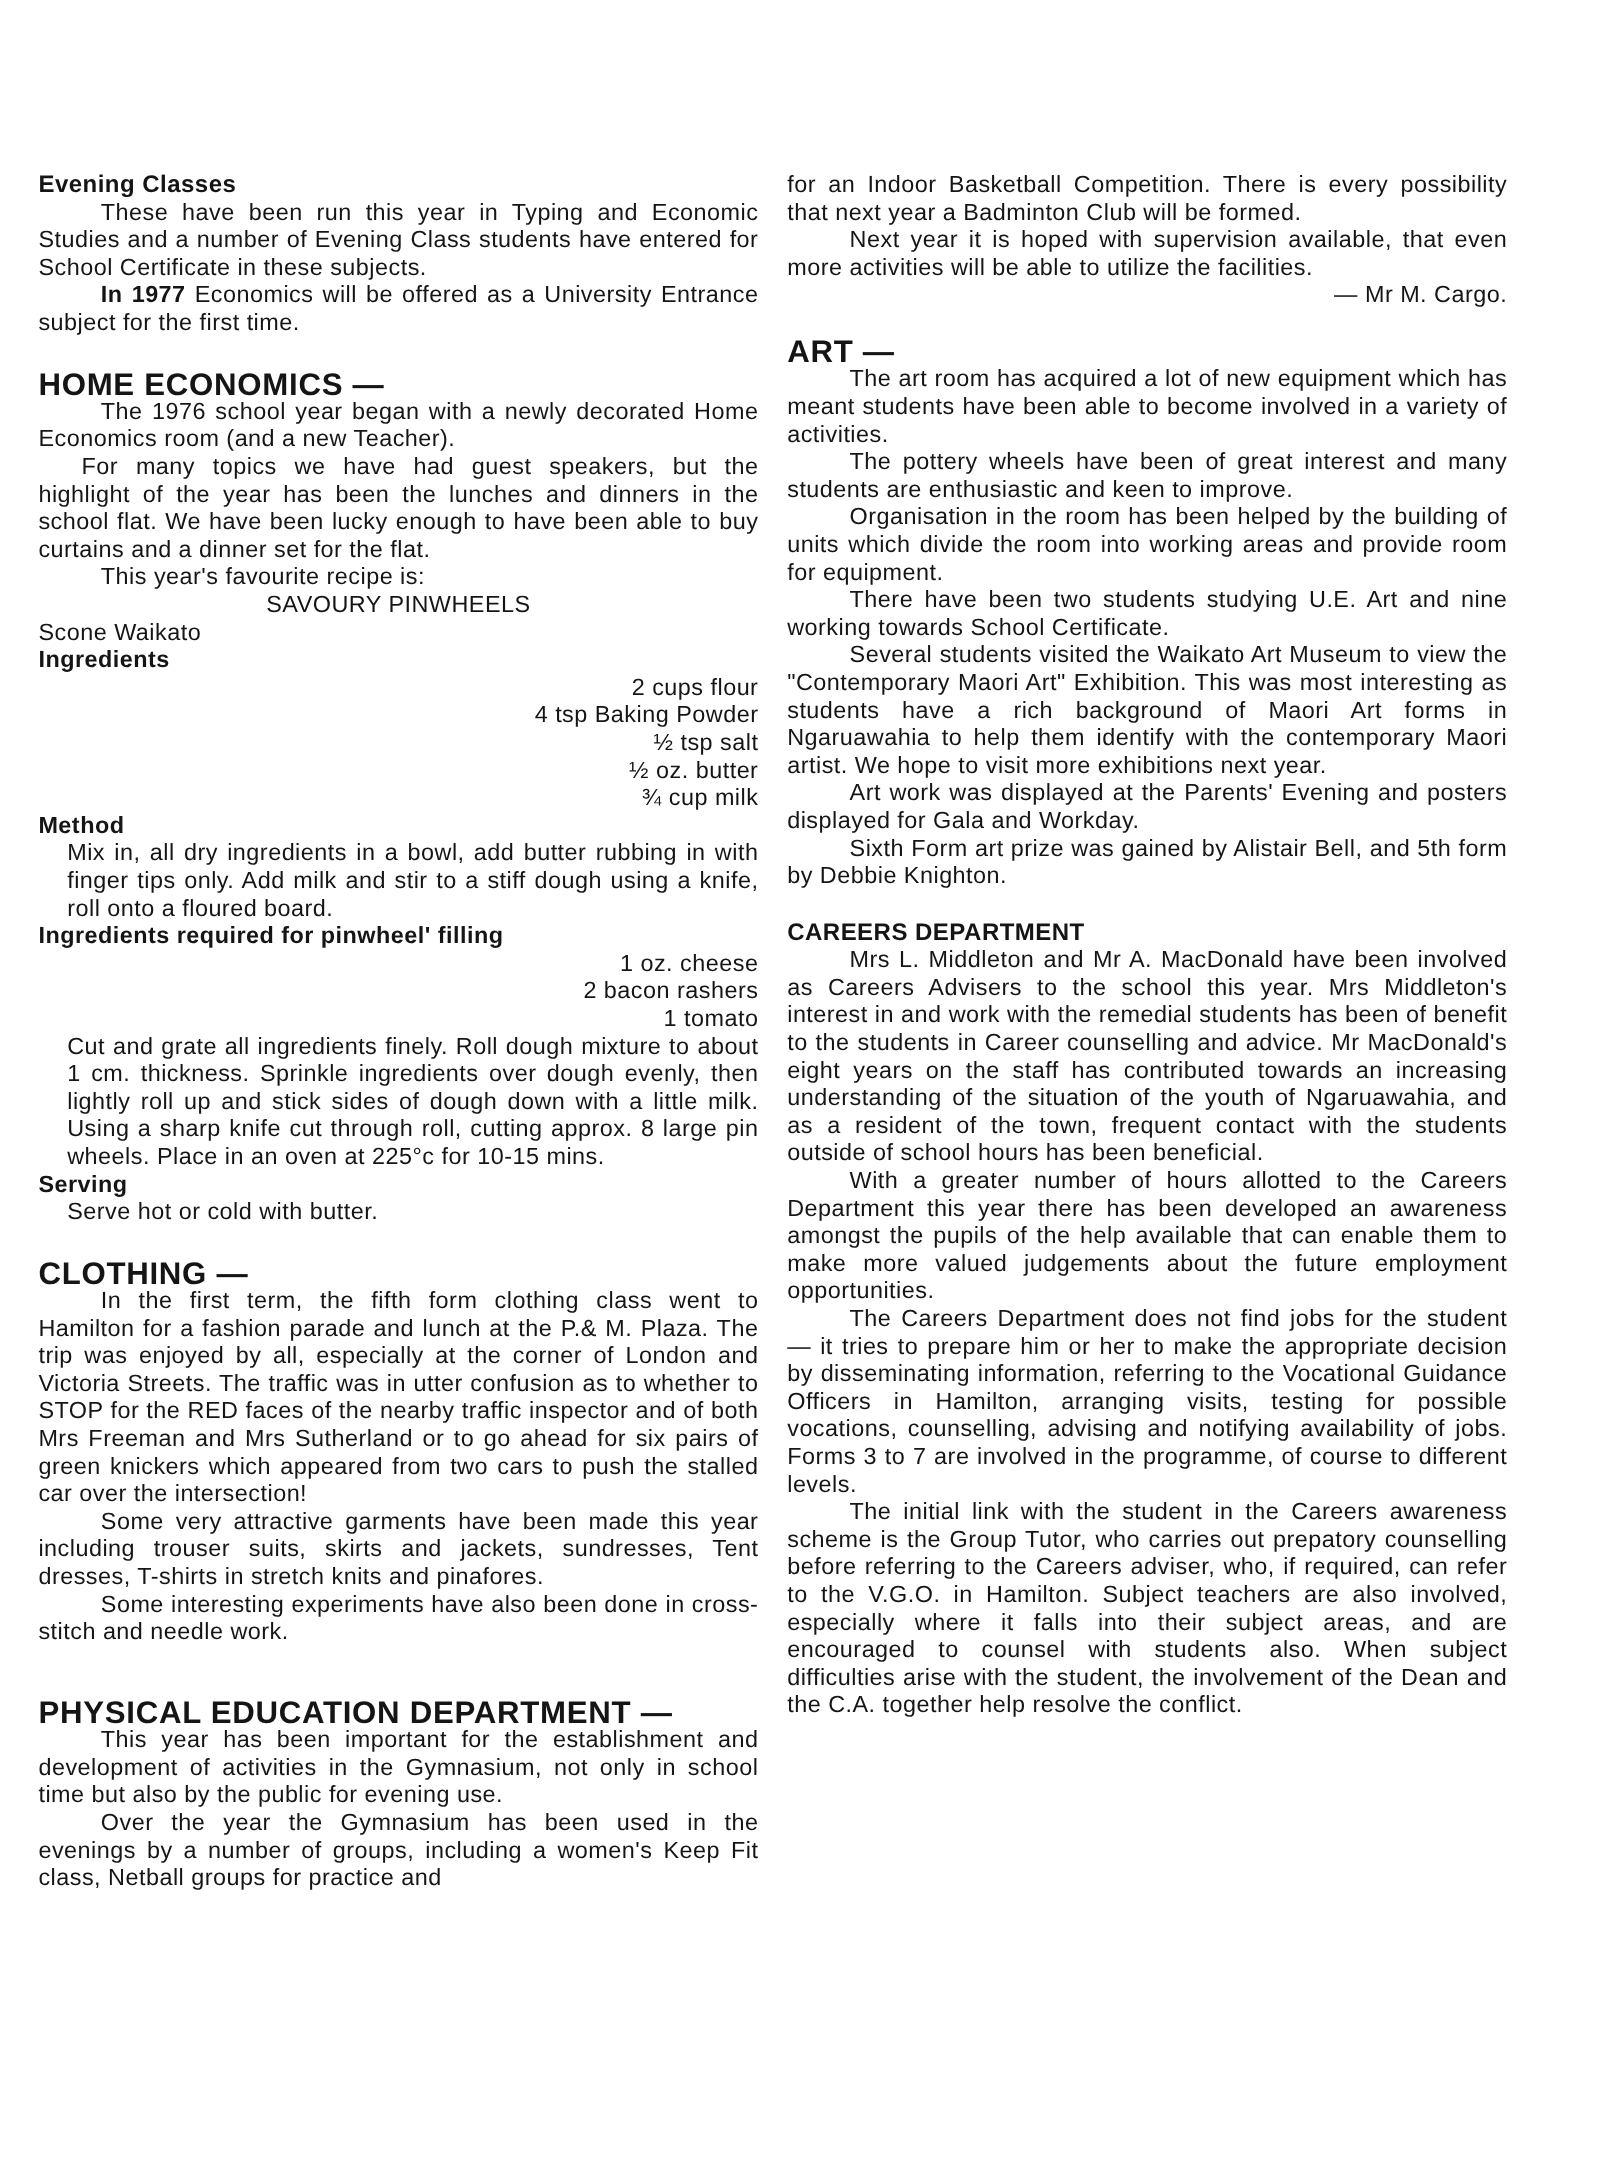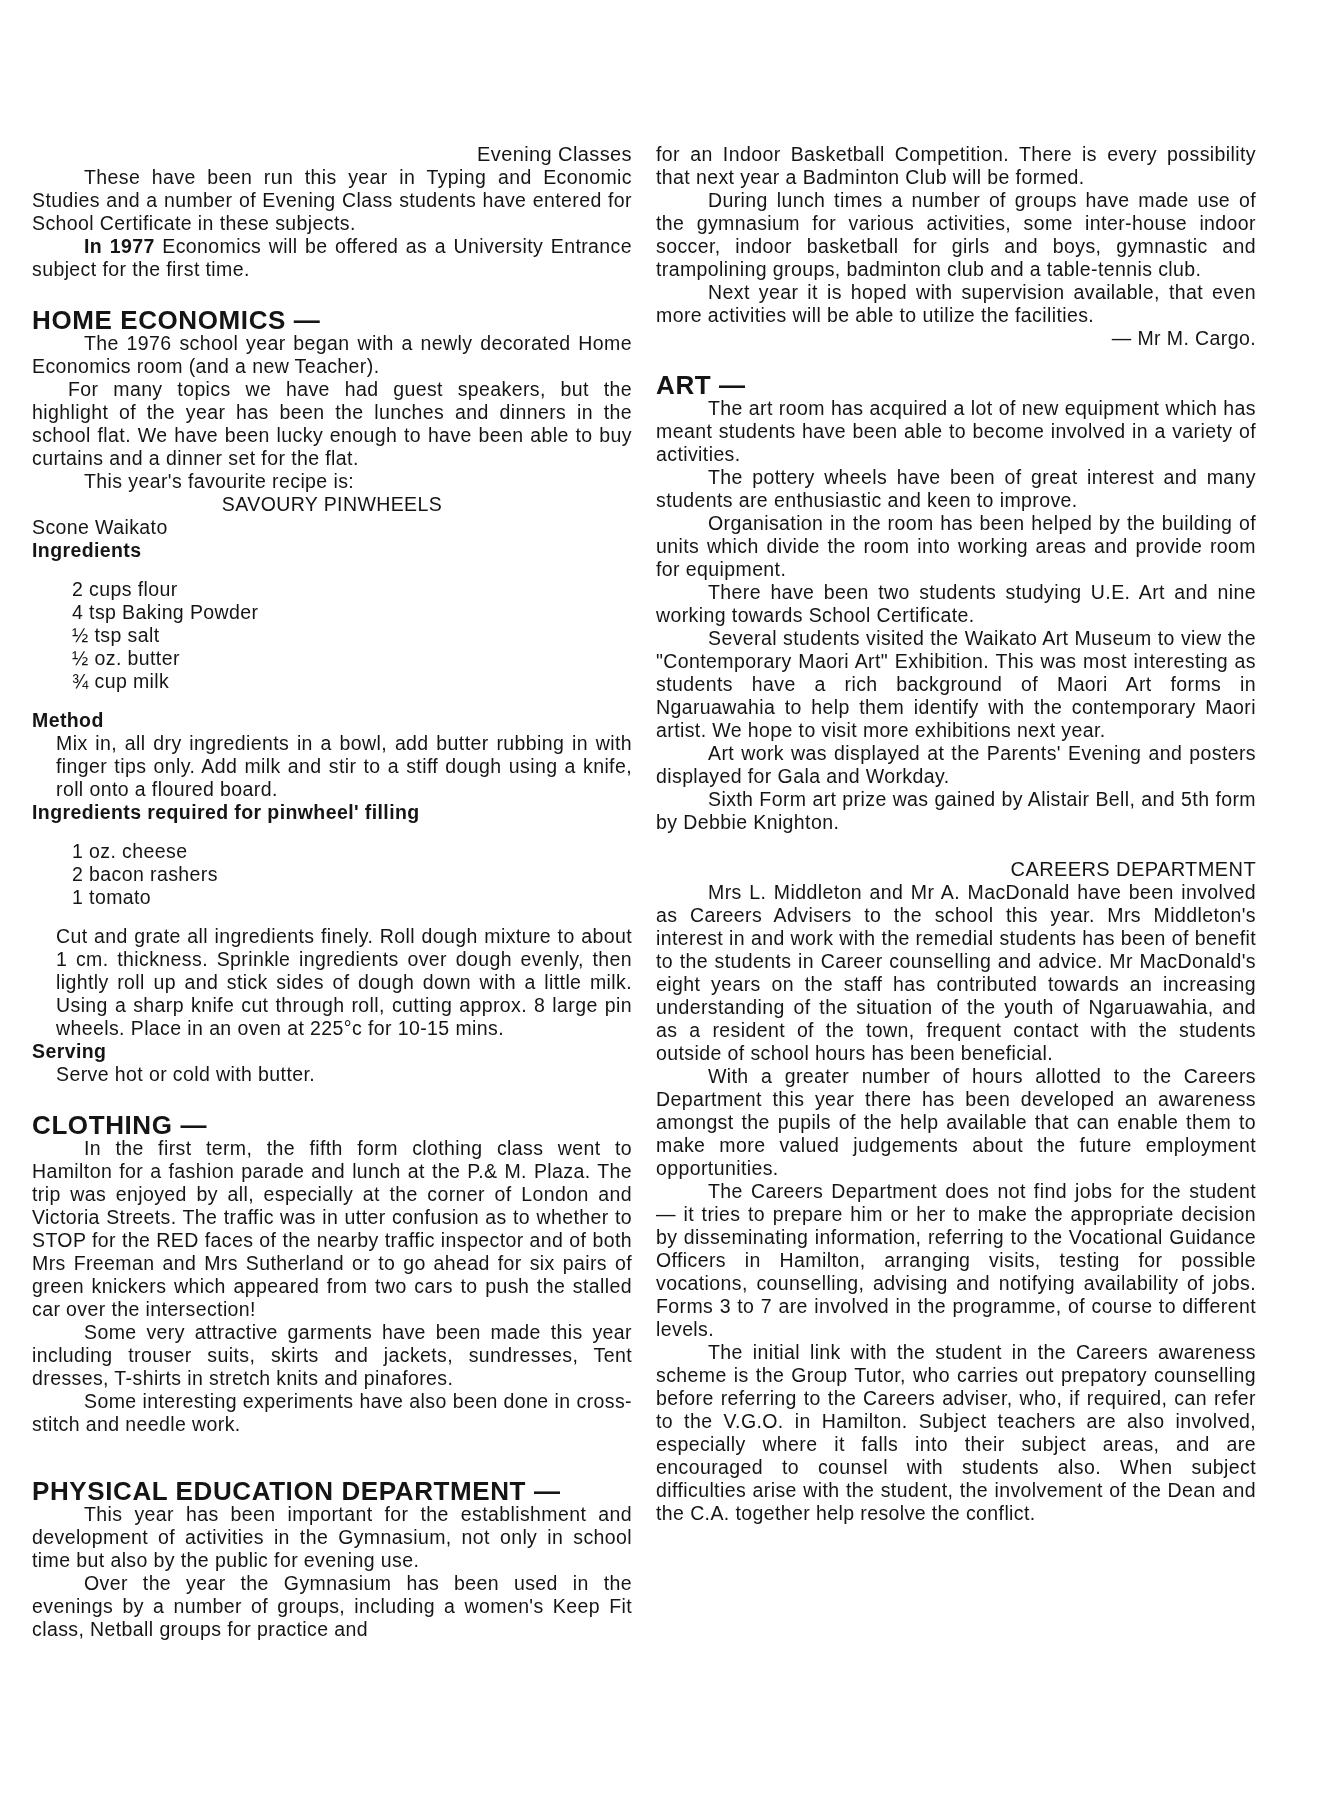--- a/index.html
+++ b/index.html
@@ -9,26 +9,26 @@
     color: #151515;
   }
   .col {
     position: absolute; top: 0;
     font-size: 19.5px; line-height: 23px; letter-spacing: 0.4px;
   }
   #col-left { left: 32px; width: 600px; }
   #col-right { left: 656px; width: 600px; }
   p { margin: 0; text-align: justify; text-align-last: left; }
   .indent { text-indent: 52px; }
-  .h-center { text-align: right; font-weight: normal; margin: 0; font-size: 20px; }
+  .h-center { text-align: left; font-weight: bold; margin: 0; font-size: 20px; }
   .h-left { font-weight: bold; margin: 0; font-size: 26px; letter-spacing: 0.6px; }
   .sub { font-weight: bold; margin: 0; }
   .plain { margin: 0; }
   .center { text-align: center; text-align-last: center; }
-  .list { margin: 16px; padding: 0; list-style: none; }
+  .list { margin: 0; padding: 0; list-style: none; text-align: right; }
   .list li { margin: 0; padding-left: 24px; }
   .blk { padding-left: 24px; }
   .sig { text-align: center; text-align-last: right; }
   .gap-s { height: 24px; }
   .gap-m { height: 28px; }
   .gap-l { height: 44px; }
 </style>
 </head>
 <body>
 
@@ -90,21 +90,20 @@
     <p class="indent">This year has been important for the establishment and development of activities in the Gymnasium, not only in school time but also by the public for evening use.</p>
     <p class="indent">Over the year the Gymnasium has been used in the evenings by a number of groups, including a women's Keep Fit class, Netball groups for practice and</p>
   </section>
 </div>
 
 <div id="col-right" class="col">
   <div style="height:143px"></div>
 
   <section>
     <p>for an Indoor Basketball Competition.  There is every possibility that next year a Badminton Club will be formed.</p>
-    <p class="indent">During lunch times a number of groups have made use of the gymnasium for various activities, some inter-house indoor soccer, indoor basketball for girls and boys, gymnastic and trampolining groups, badminton club and a table-tennis club.</p>
     <p class="indent">Next year it is hoped with supervision available, that even more activities will be able to utilize the facilities.</p>
     <p class="sig">— Mr M. Cargo.</p>
   </section>
 
   <div class="gap-s"></div>
 
   <section>
     <h2 class="h-left">ART —</h2>
     <p class="indent">The art room has acquired a lot of new equipment which has meant students have been able to become involved in a variety of activities.</p>
     <p class="indent">The pottery wheels have been of great interest and many students are enthusiastic and keen to improve.</p>

